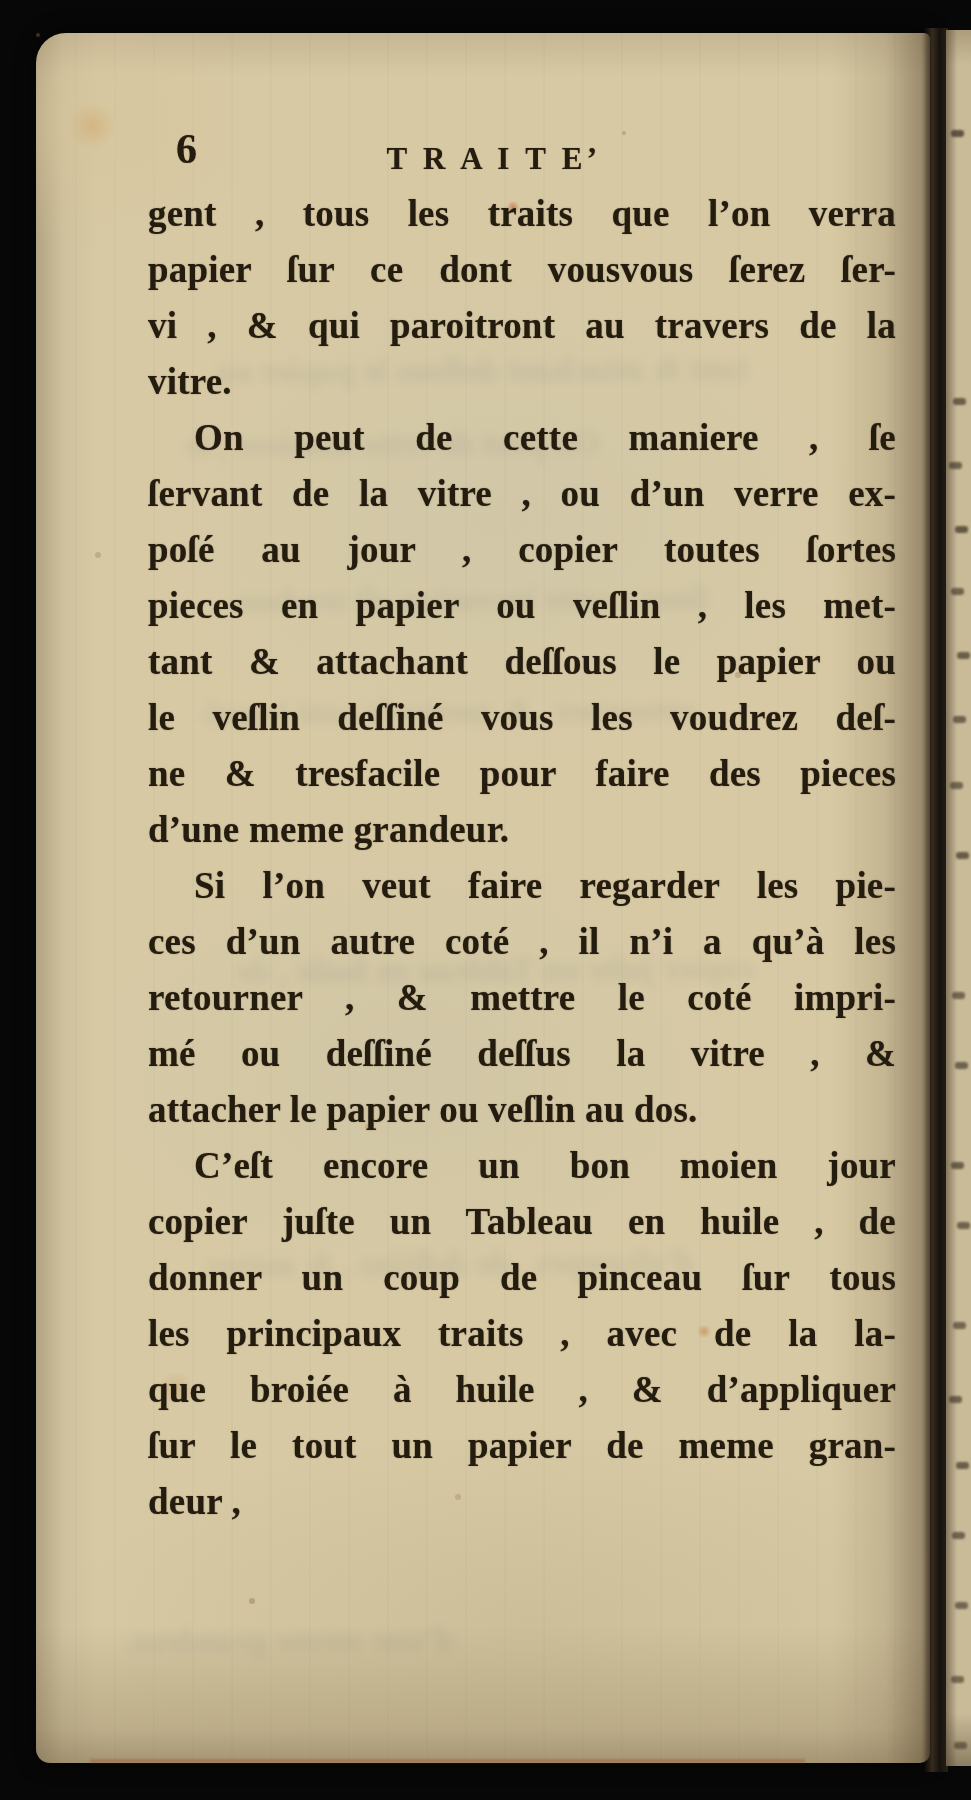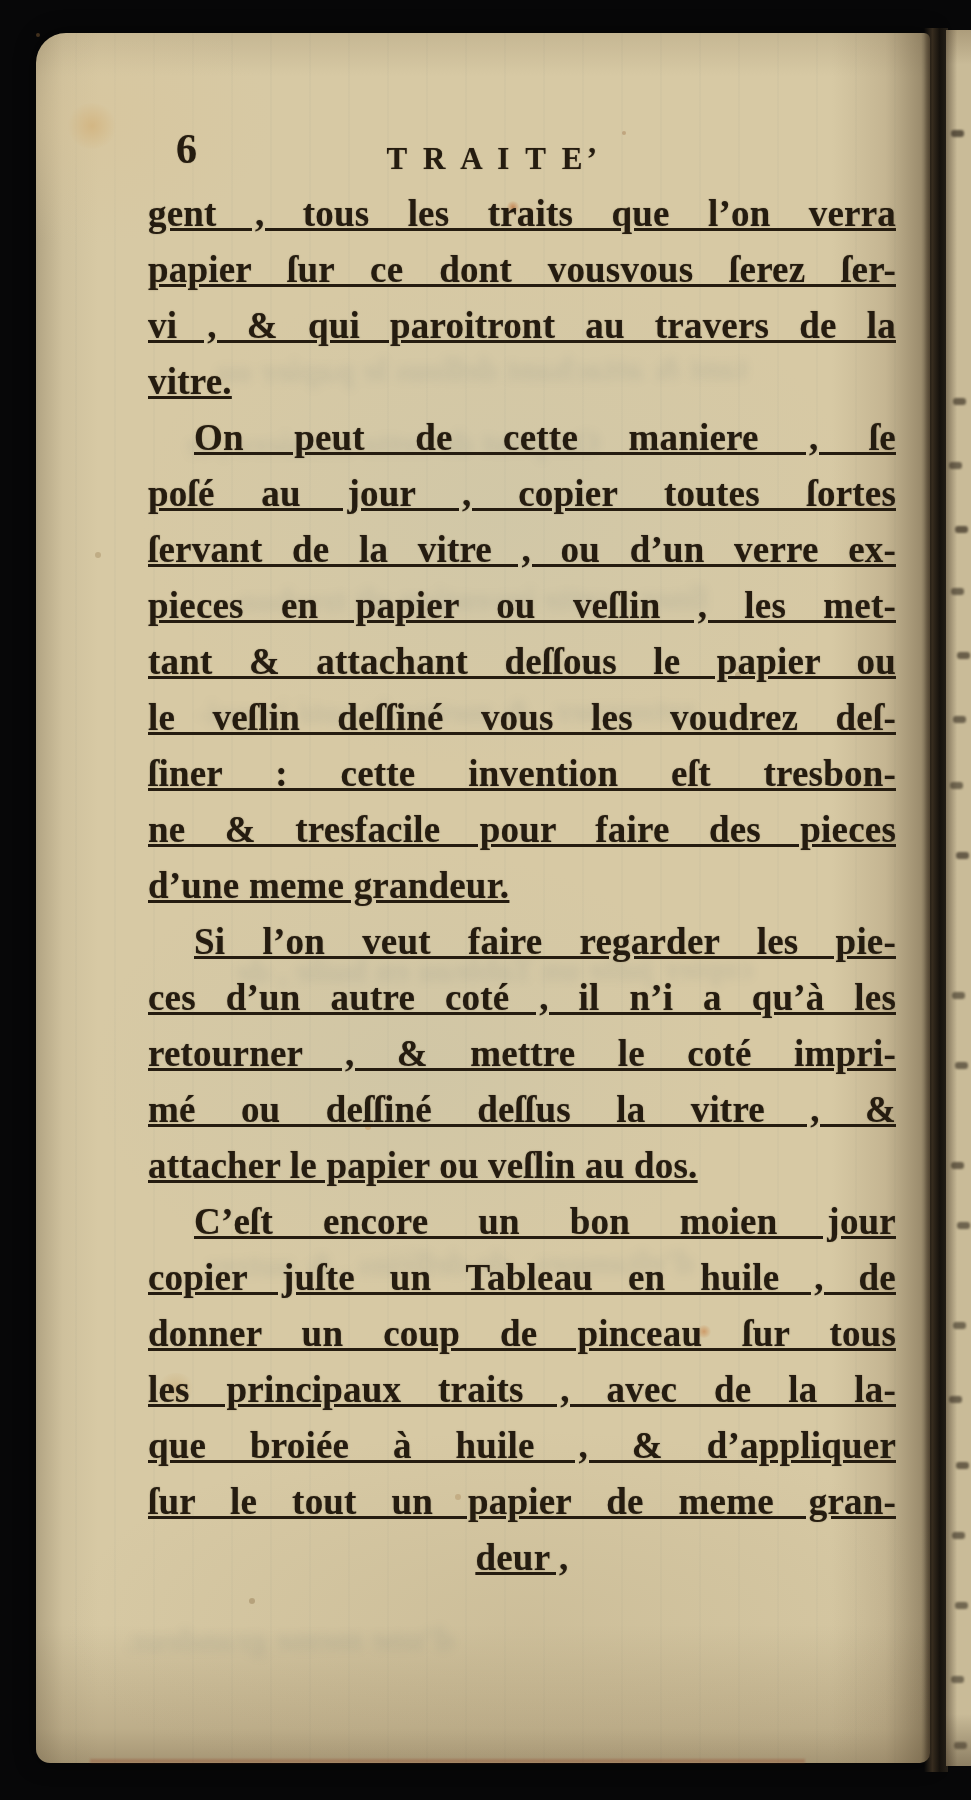--- a/index.html
+++ b/index.html
@@ -61,25 +61,24 @@
     width: 748px;
     color: #251c10;
     font-size: 37px; font-weight: bold;
     line-height: 56px;
     letter-spacing: 0.2px;
   }
   .line {
     min-height: 56px;
     white-space: nowrap;
     text-shadow: 0 0 1.2px rgba(46,34,18,0.5);
-    text-decoration: underline;
   }
   .j    { text-align: justify; text-align-last: justify; white-space: normal; }
   .ind  { text-indent: 46px; }
-  .right{ text-align: center; white-space: normal; }
+  .right{ text-align: left; white-space: normal; }
 
   
   .ghost {
     position: absolute;
     transform: scaleX(-1) rotate(0.4deg);
     filter: blur(5px);
     opacity: 0.12;
     color: #53666c;
     font-size: 34px; font-weight: bold;
     white-space: nowrap;
@@ -186,26 +185,25 @@
       <div class="pagenum">6</div>
       <div class="running-title">T R A I T E’</div>
     </div>
 
     <div class="body">
       <div class="line j">gent , tous les traits que l’on verra</div>
       <div class="line j">papier ſur ce dont vousvous ſerez ſer-</div>
       <div class="line j">vi , &amp; qui paroitront au travers de la</div>
       <div class="line">vitre.</div>
       <div class="line j ind">On peut de cette maniere , ſe</div>
+      <div class="line j">ſervant de la vitre , ou d’un verre ex-</div>
       <div class="line j">poſé au jour , copier toutes ſortes</div>
-      <div class="line j">ſervant de la vitre , ou d’un verre ex-</div>
       <div class="line j">pieces en papier ou veſlin , les met-</div>
       <div class="line j">tant &amp; attachant deſſous le papier ou</div>
       <div class="line j">le veſlin deſſiné vous les voudrez deſ-</div>
-      <div class="line j">ſiner : cette invention eſt tresbon-</div>
       <div class="line j">ne &amp; tresfacile pour faire des pieces</div>
       <div class="line">d’une meme grandeur.</div>
       <div class="line j ind">Si l’on veut faire regarder les pie-</div>
       <div class="line j">ces d’un autre coté , il n’i a qu’à les</div>
       <div class="line j">retourner , &amp; mettre le coté impri-</div>
       <div class="line j">mé ou deſſiné deſſus la vitre , &amp;</div>
       <div class="line">attacher le papier ou veſlin au dos.</div>
       <div class="line j ind">C’eſt encore un bon moien jour</div>
       <div class="line j">copier juſte un Tableau en huile , de</div>
       <div class="line j">donner un coup de pinceau ſur tous</div>

